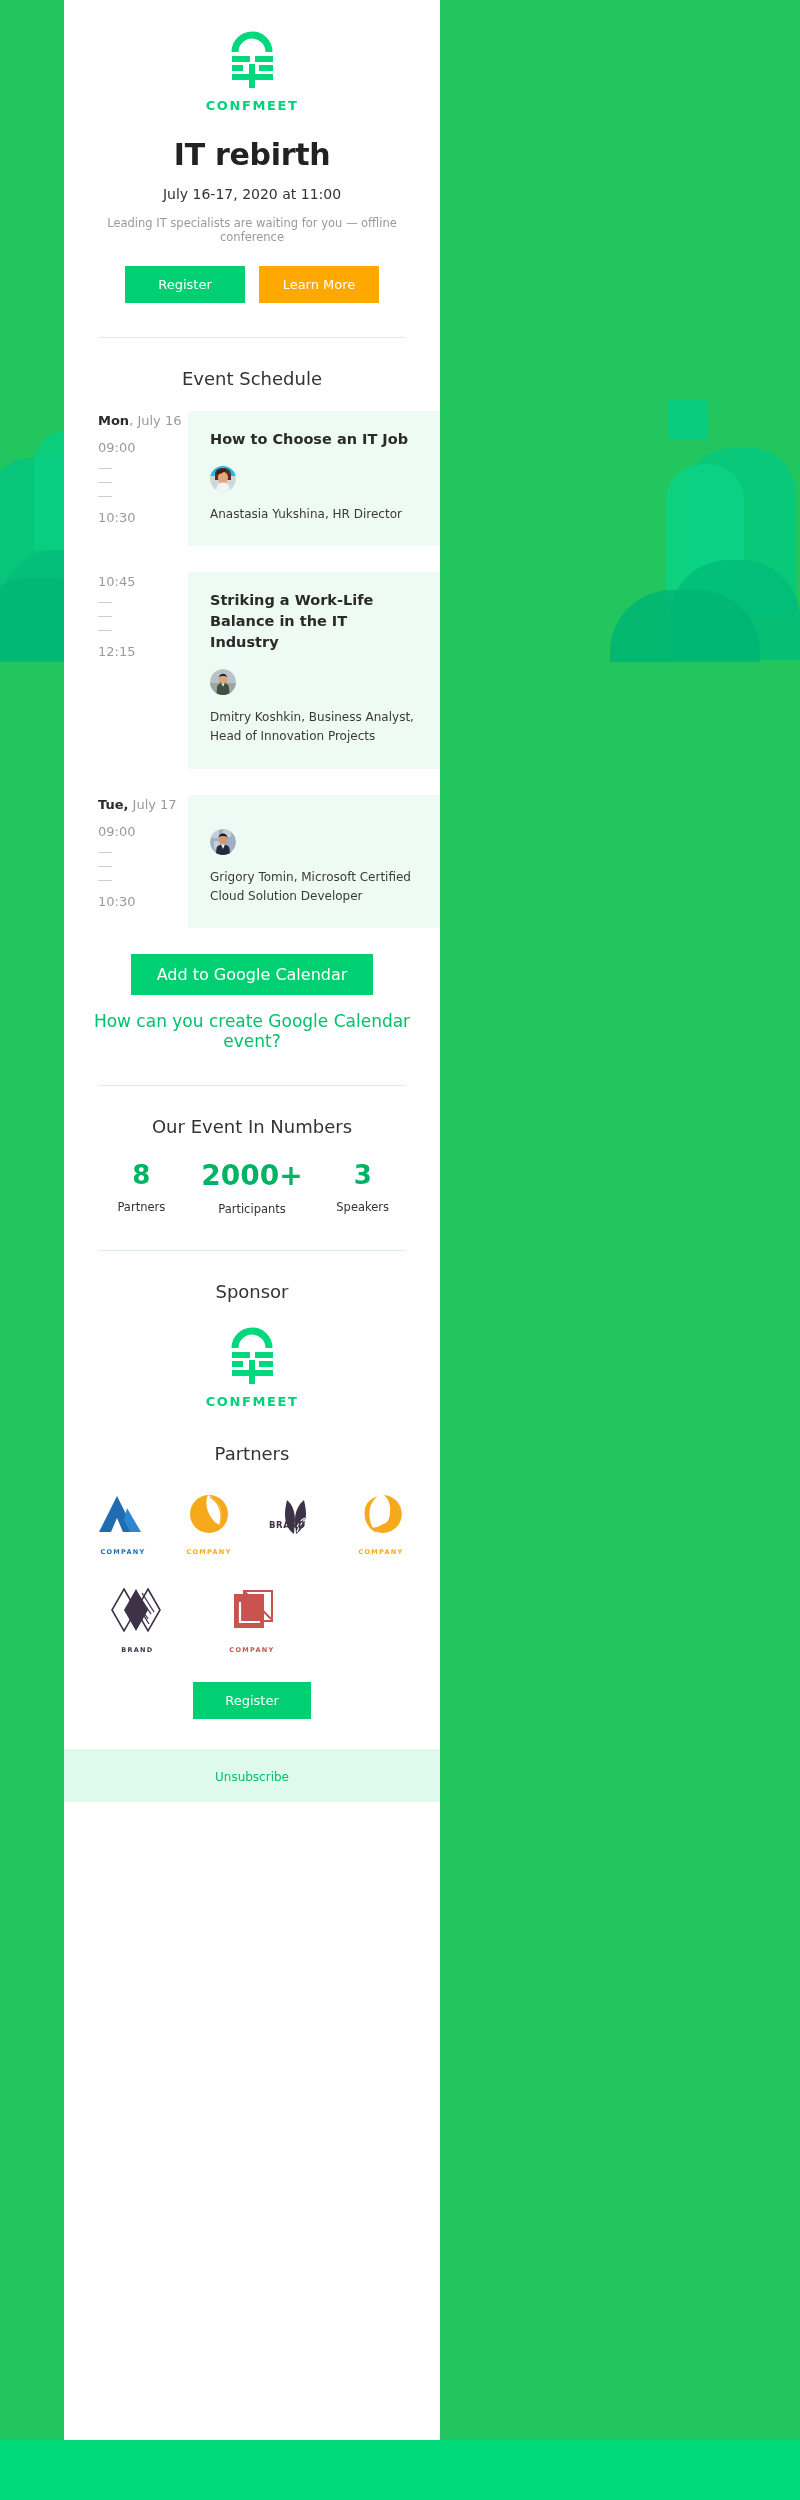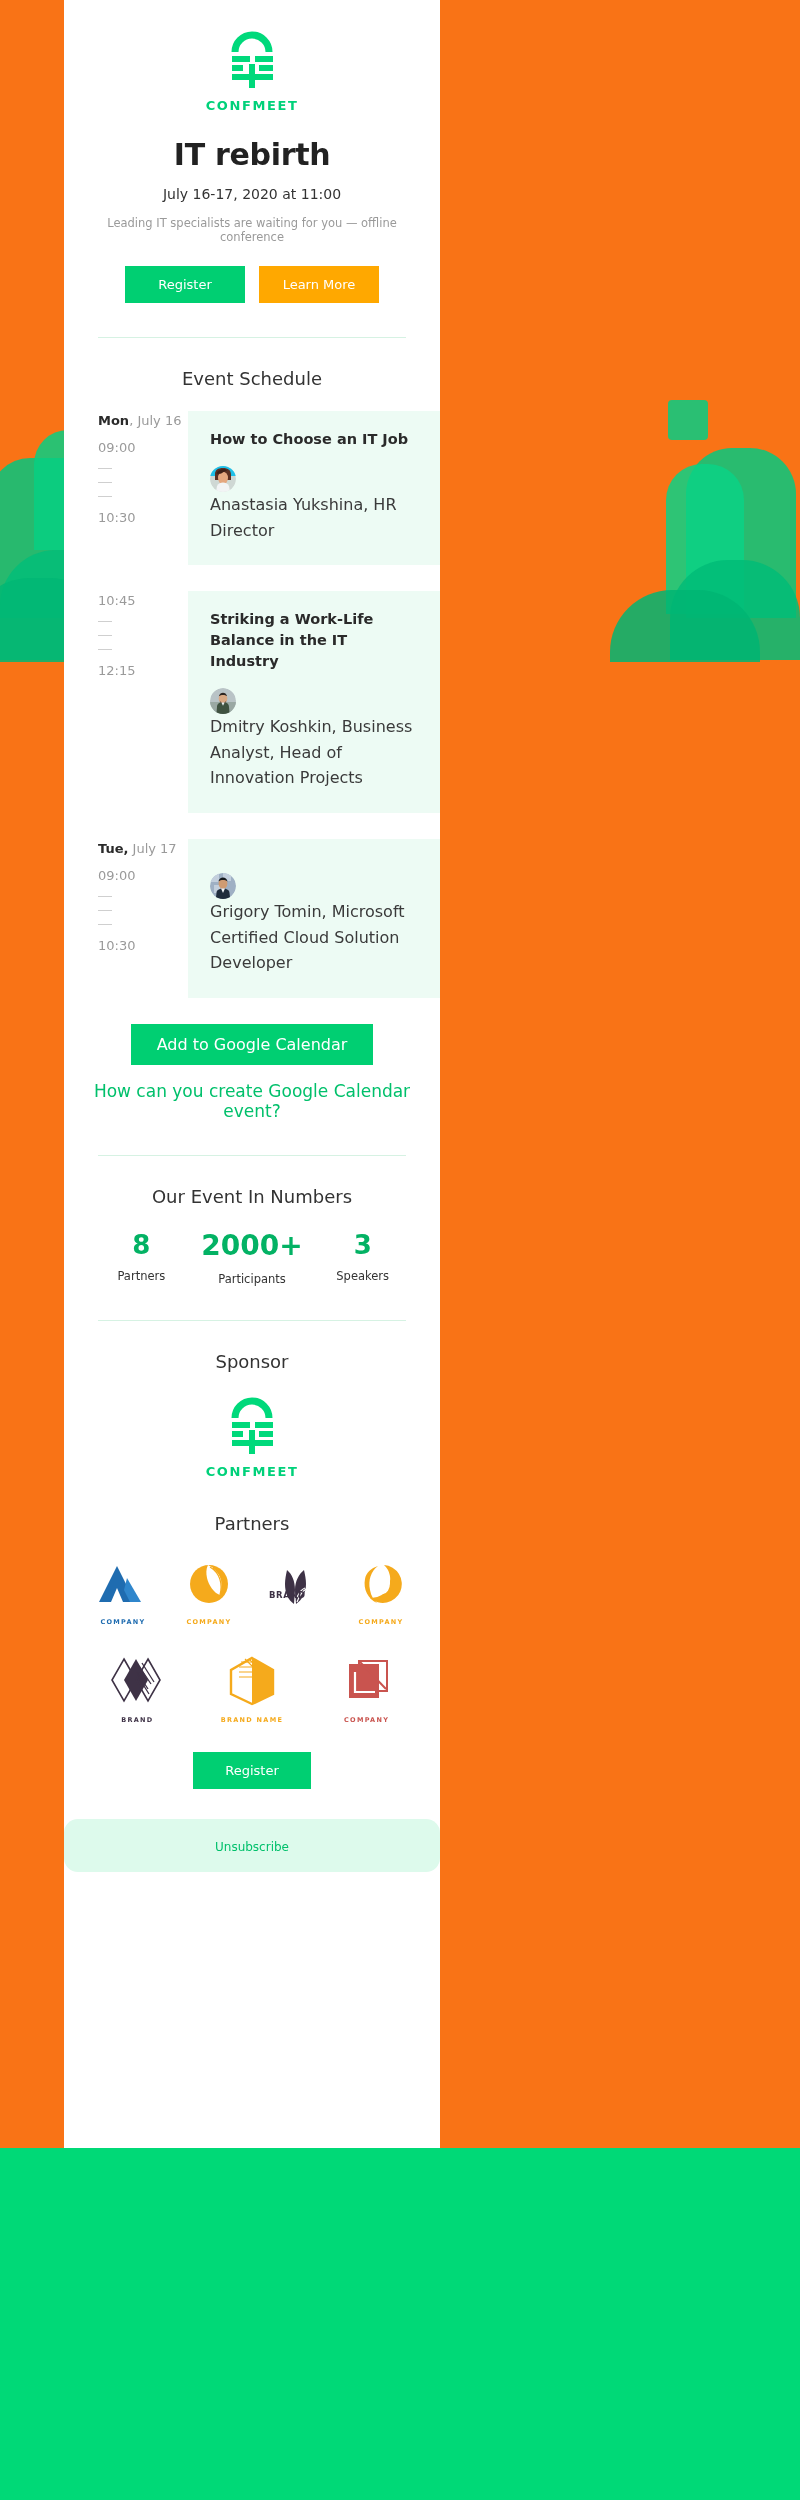--- a/index.html
+++ b/index.html
@@ -10,22 +10,22 @@
     height: 2500px;
     font-family: "DejaVu Sans", "Liberation Sans", sans-serif;
     background: #00d977;
     overflow: hidden;
   }
 
   
   .page {
     position: relative;
     width: 800px;
-    height: 2148px;
-    background: #f97316;
+    height: 2440px;
+    background: #22c55e;
     overflow: hidden;
   }
   .bg-band {
     position: absolute;
     left: 0;
     top: 400px;
     width: 800px;
     height: 290px;
     overflow: hidden;
   }
@@ -149,21 +149,22 @@
   }
   .avatar {
     width: 26px; height: 26px;
     border-radius: 50%;
     margin-top: 16px;
     overflow: hidden;
     position: relative;
   }
   .avatar svg { display: block; }
   .sess-speaker {
-    font-size: 16px;
+    margin-top: 13px;
+    font-size: 12px;
     color: #3a3a3a;
     line-height: 1.6;
   }
 
   
   .cal-wrap { text-align: center; margin-top: 6px; }
   .btn-cal {
     display: inline-block;
     background: #00cf72;
     color: #fff;
@@ -236,21 +237,20 @@
     border: none;
     cursor: pointer;
     font-family: "DejaVu Sans", "Liberation Sans", sans-serif;
   }
 
   .unsub-bar {
     margin-top: 30px;
     background: #ddfaec;
     text-align: center;
     padding: 17px 0;
-    border-radius: 14px;
   }
   .unsub-bar a {
     font-size: 12px;
     color: #00c06b;
     text-decoration: none;
   }
 </style>
 </head>
 <body>
 
@@ -479,31 +479,20 @@
             <path d="M18 3 L30 24 L18 45 L6 24 Z" fill="none" stroke="#3e3246" stroke-width="1.6"></path>
             <path d="M30 3 L42 24 L30 45 L18 24 Z" fill="#3e3246"></path>
             <path d="M42 3 L54 24 L42 45 L30 24 Z" fill="none" stroke="#3e3246" stroke-width="1.6"></path>
             <path d="M33 10 L45 28 M36 7 L48 26 M31 16 L42 33 M33 22 L43 38" stroke="#3e3246" stroke-width="1.3"></path>
           </svg>
         </span>
         <span class="pname" style="color:#3e3246">BRAND</span>
       </div>
       <div class="partner partner-row2">
         <span>
-          <svg width="58" height="50" viewBox="0 0 58 50" aria-hidden="true">
-            <path d="M29 2 L50 14 V38 L29 48 L8 38 V14 Z" fill="none" stroke="#f5aa1c" stroke-width="2.4"></path>
-            <path d="M29 2 L50 14 V38 L29 48 Z" fill="#f5aa1c"></path>
-            <path d="M18 6 L30 6 M16 11 L31 11 M16 16 L31 16 M16 21 L31 21" stroke="#f5aa1c" stroke-width="1.1"></path>
-            <path d="M22 3 L32 13 M26 3 L36 13 M30 3 L40 13" stroke="#f5aa1c" stroke-width="1.1"></path>
-          </svg>
-        </span>
-        <span class="pname" style="color:#f5aa1c">BRAND NAME</span>
-      </div>
-      <div class="partner partner-row2">
-        <span>
           <svg width="56" height="50" viewBox="0 0 56 50" aria-hidden="true">
             <rect x="10" y="8" width="30" height="34" fill="#c9544f"></rect>
             <rect x="20" y="5" width="28" height="30" fill="none" stroke="#c9544f" stroke-width="2"></rect>
             <path d="M21 6 L47 33" stroke="#c9544f" stroke-width="2"></path>
             <path d="M16 16 V36 H36" fill="none" stroke="#ffffff" stroke-width="2.2"></path>
           </svg>
         </span>
         <span class="pname" style="color:#c9544f">COMPANY</span>
       </div>
     </div>

